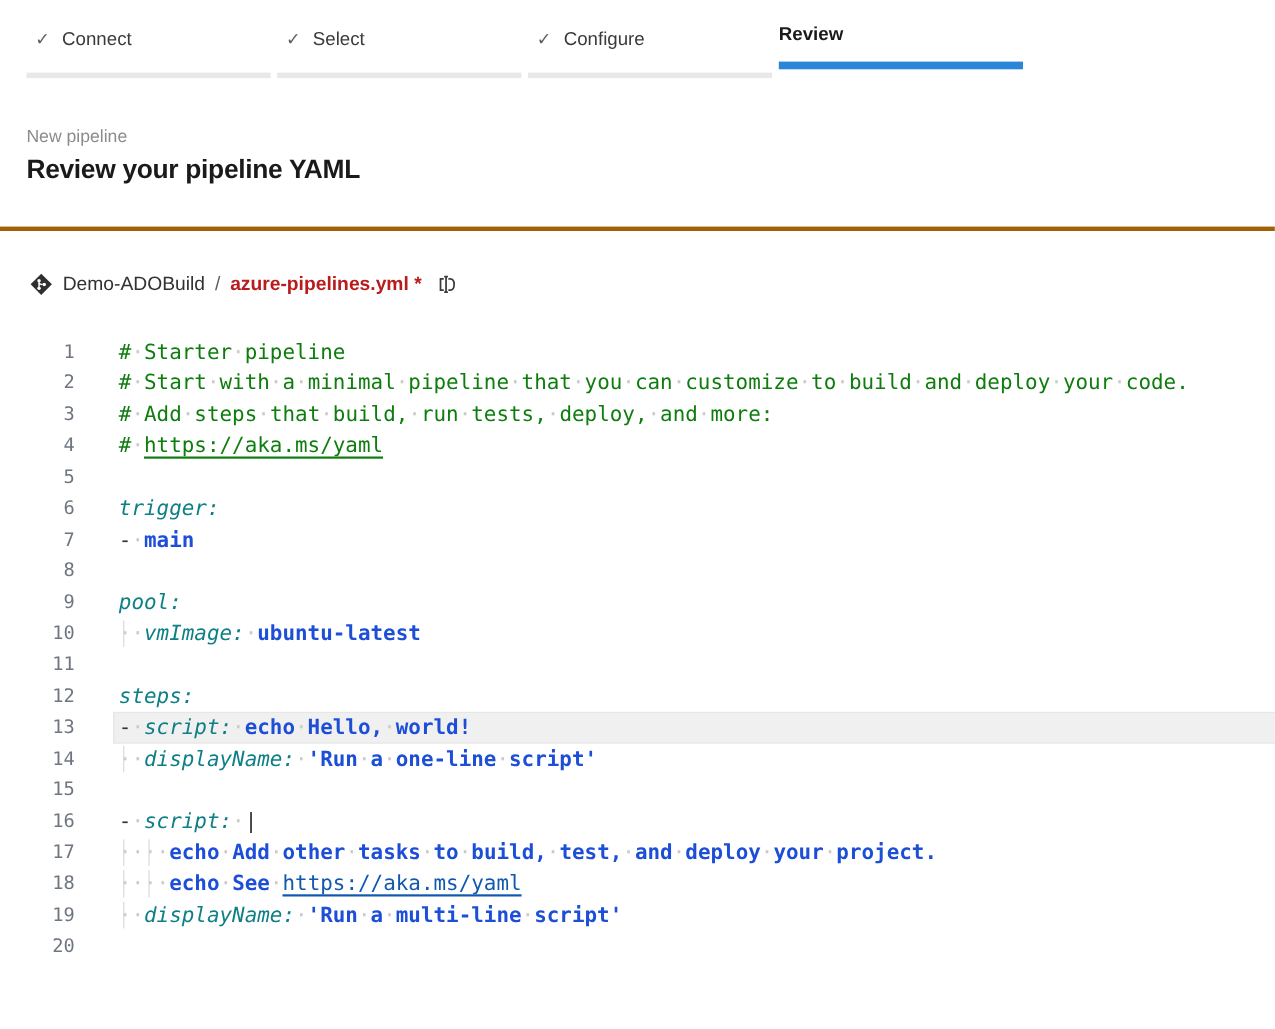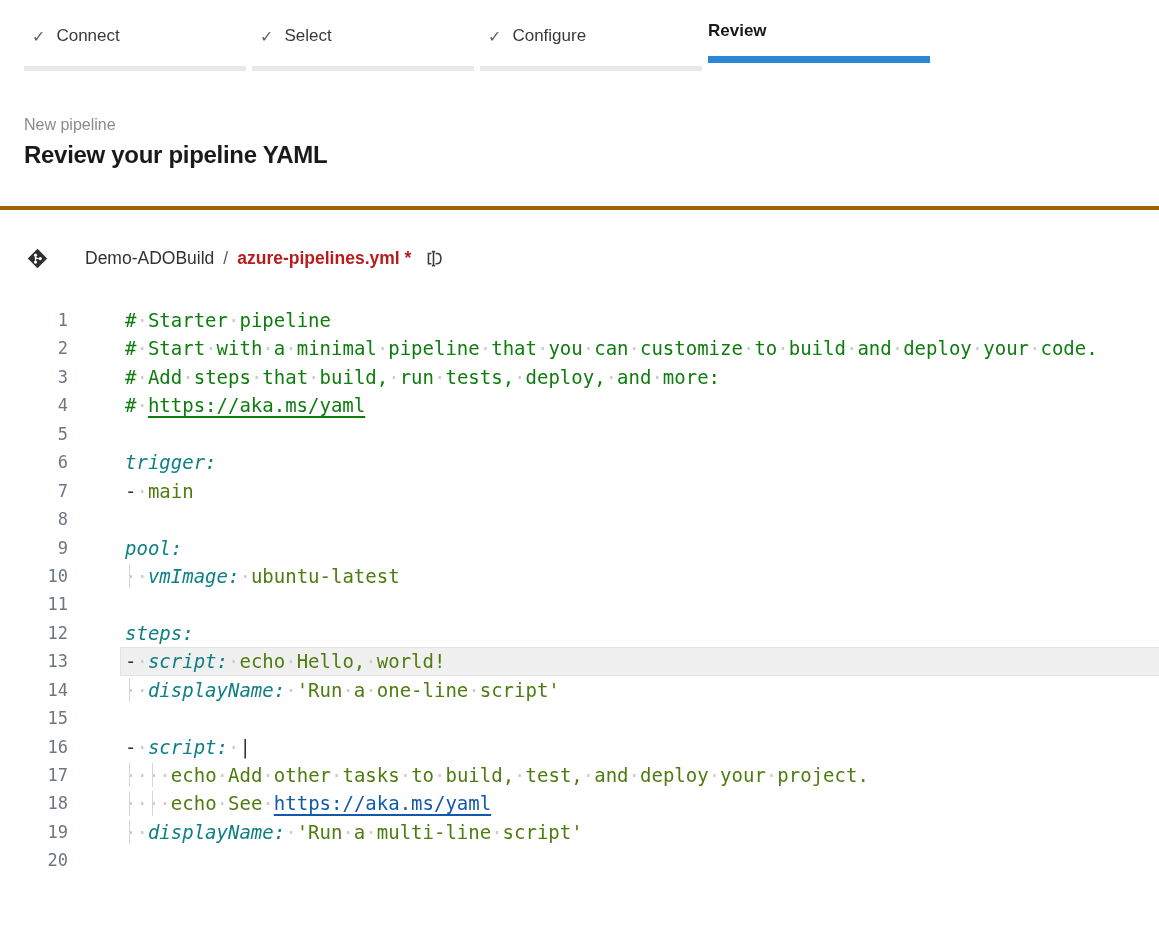--- a/index.html
+++ b/index.html
@@ -17,37 +17,37 @@
   .step.active .step-bar { top:56px; height:7px; }
 
   
   .page-header { padding:45px 0 37px 24px; border-bottom:4px solid #a16207; }
   .eyebrow { font-size:16px; color:#8b8b8b; }
   .page-title { margin-top:7px; font-size:24px; font-weight:700; color:#1a1a1a; letter-spacing:-0.3px; }
 
   
   .breadcrumb { margin:38px 0 0 27px; display:flex; align-items:center; font-size:17.5px; color:#3b3a39; }
   .breadcrumb .icon { display:inline-flex; margin-right:9px; }
-  .crumb-repo { color:#323130;margin-left:28px; }
+  .crumb-repo { color:#323130; }
   .crumb-sep { margin:0 9px; color:#605e5c; }
   .crumb-file { font-weight:700; color:#b91c1c; }
   .copy-btn { display:inline-flex; margin-left:12px; cursor:pointer; }
 
   
   .editor { margin-top:37px; font-family:"DejaVu Sans Mono","Liberation Mono",monospace; font-size:19px; }
   .code-line { display:flex; height:28.45px; line-height:28.45px; white-space:pre; }
   .ln { width:68px; text-align:right; color:#6e7681; font-size:17px; flex:none; }
-  .code { flex:1; margin-left:52px; padding-left:5px; position:relative; }
+  .code { flex:1; margin-left:35px; padding-left:5px; position:relative; }
   .code-line.hl .code { background:#f0f0f0;
     box-shadow: inset 0 1px 0 #e3e3e3, inset 0 -1px 0 #e3e3e3, inset 1px 0 0 #e3e3e3; }
   .guide { position:absolute; top:2px; bottom:2px; width:1px; background:#d6d6d6; }
   .ws { color:#cbcbcb; }
   .tk-c { color:#0e7d0e; }
   .tk-k { color:#0d7f85;font-style:italic; }
-  .tk-v { color:#4d7c0f; }
+  .tk-v { color:#1d4ed8;font-weight:bold; }
   .tk-p { color:#333333; }
   .tk-lg { color:#0e7d0e; text-decoration:underline; text-decoration-thickness:2px; text-underline-offset:4px; }
   .tk-lb { color:#1158af; text-decoration:underline; text-decoration-thickness:2px; text-underline-offset:4px; }
 </style>
 </head>
 <body>
 
 <div class="stepper">
     <div class="step">
       <div class="step-label">

